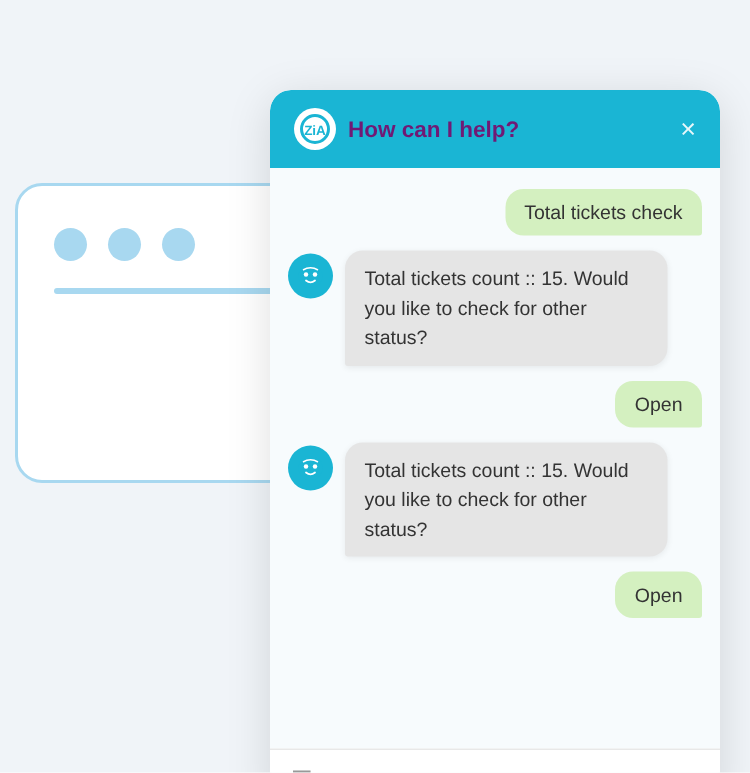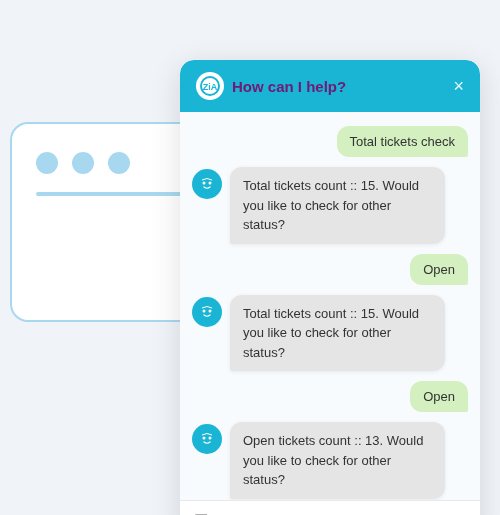--- a/index.html
+++ b/index.html
@@ -258,34 +258,20 @@
         </div>
         <div class="bubble-bot">
           <span>Total tickets count :: 15. Would you like to check for other status?</span>
         </div>
       </div>
 
       <div class="bubble-user">
         <span>Open</span>
       </div>
 
-      <div class="bubble-bot-row">
-        <div class="bot-avatar">
-          <svg width="18" height="18" viewBox="0 0 18 18" fill="none">
-            <circle cx="9" cy="9" r="8" fill="#1ab5d4"></circle>
-            <circle cx="6" cy="8" r="1.5" fill="white"></circle>
-            <circle cx="12" cy="8" r="1.5" fill="white"></circle>
-            <path d="M6 12 Q9 14.5 12 12" stroke="white" stroke-width="1.2" fill="none" stroke-linecap="round"></path>
-            <path d="M4 5 Q9 2 14 5" stroke="white" stroke-width="1" fill="none"></path>
-          </svg>
-        </div>
-        <div class="bubble-bot">
-          <span>Open tickets count :: 13. Would you like to check for other status?</span>
-        </div>
-      </div>
 
     </div>
 
     <div class="chat-footer">
       <span class="footer-menu-icon">☰</span>
       <span class="footer-input-placeholder">H</span>
     </div>
 
   </div>
 </div>

